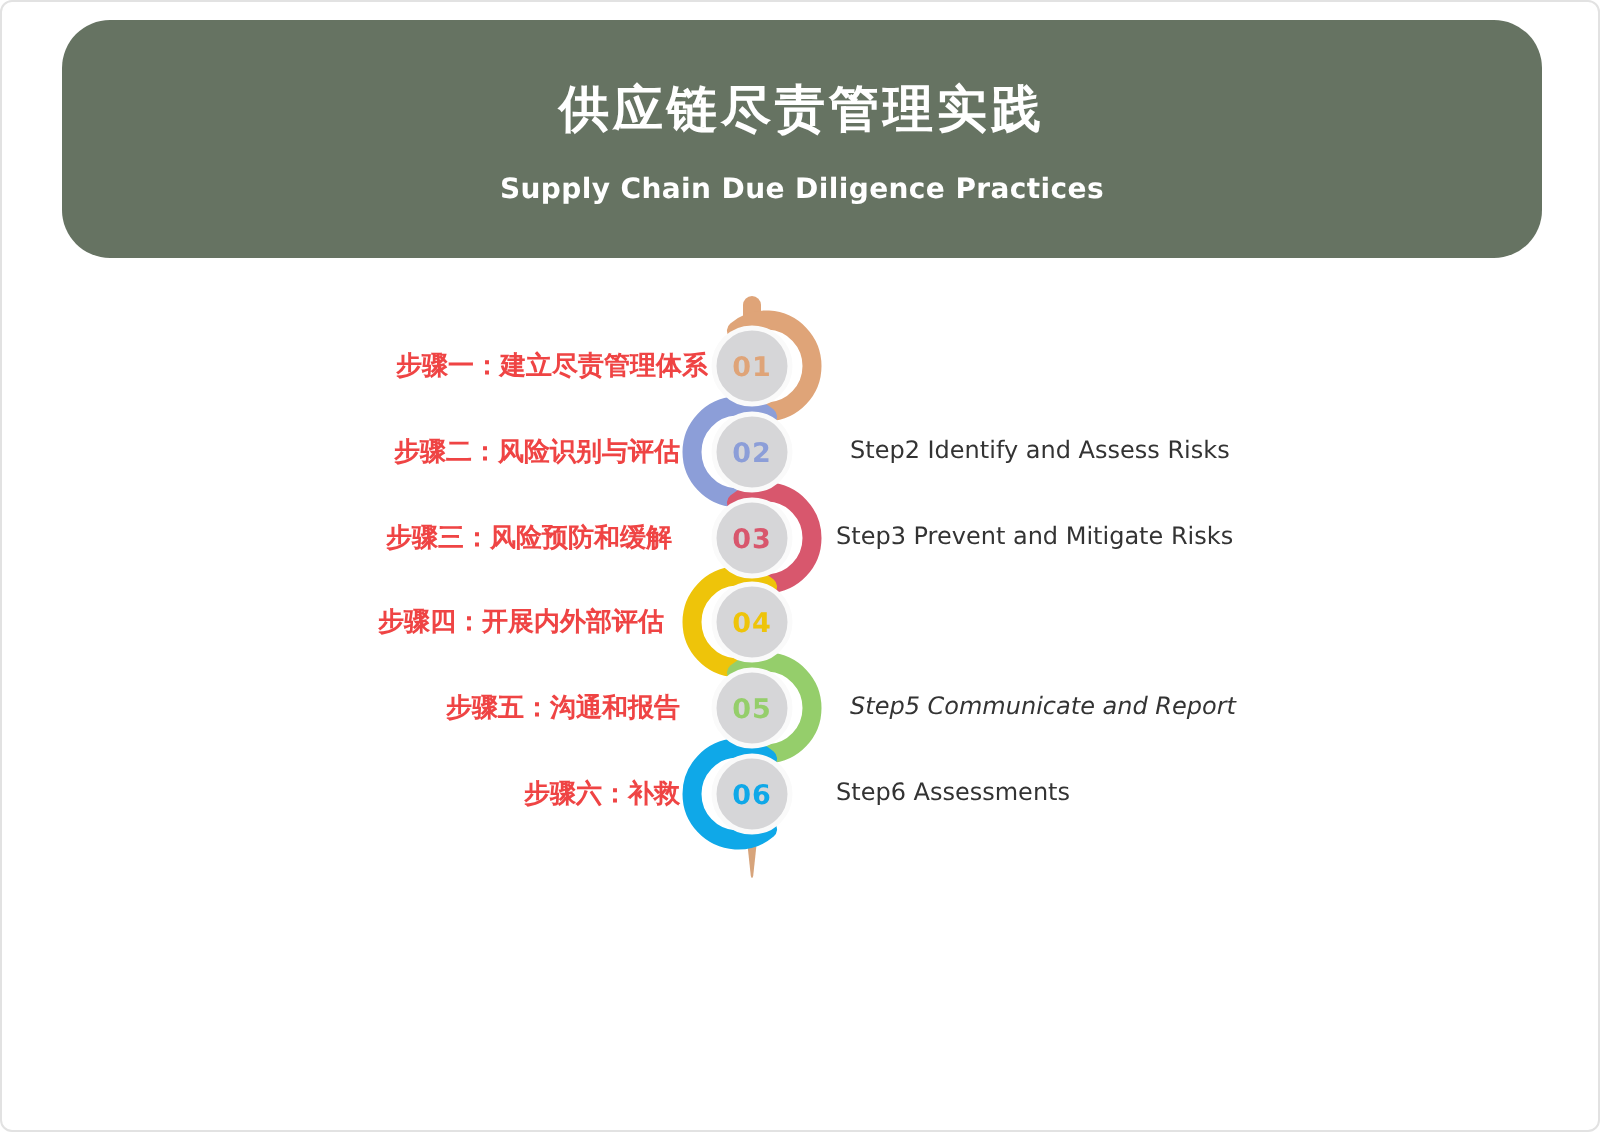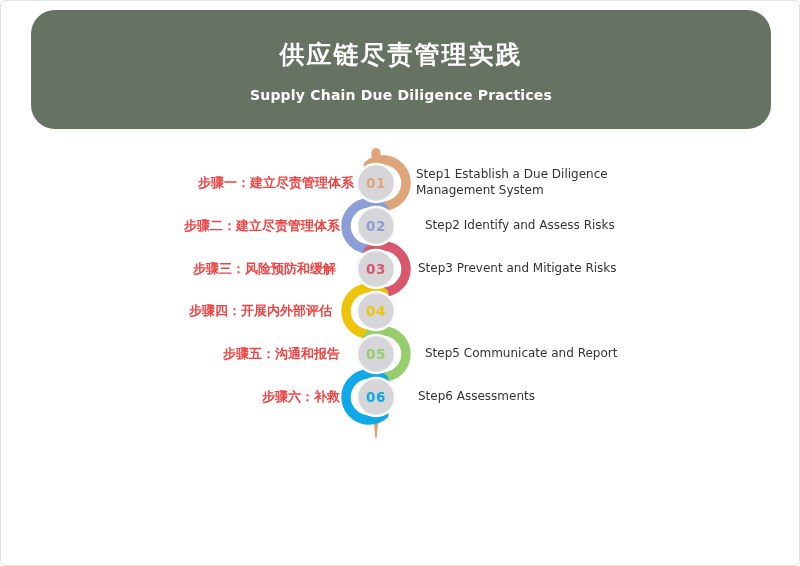--- a/index.html
+++ b/index.html
@@ -75,25 +75,24 @@
       <text x="375" y="273" text-anchor="middle" fill="#D8576D" font-size="13.5" font-weight="bold" letter-spacing="0.5" font-family="&quot;DejaVu Sans&quot;,&quot;Liberation Sans&quot;,sans-serif">03</text>
       <circle cx="375" cy="310" r="19" fill="#D6D6D8" stroke="#FAFAFA" stroke-width="2.5"></circle>
       <text x="375" y="315" text-anchor="middle" fill="#EEC40A" font-size="13.5" font-weight="bold" letter-spacing="0.5" font-family="&quot;DejaVu Sans&quot;,&quot;Liberation Sans&quot;,sans-serif">04</text>
       <circle cx="375" cy="353" r="19" fill="#D6D6D8" stroke="#FAFAFA" stroke-width="2.5"></circle>
       <text x="375" y="358" text-anchor="middle" fill="#95CE6B" font-size="13.5" font-weight="bold" letter-spacing="0.5" font-family="&quot;DejaVu Sans&quot;,&quot;Liberation Sans&quot;,sans-serif">05</text>
       <circle cx="375" cy="396" r="19" fill="#D6D6D8" stroke="#FAFAFA" stroke-width="2.5"></circle>
       <text x="375" y="401" text-anchor="middle" fill="#0FA8E8" font-size="13.5" font-weight="bold" letter-spacing="0.5" font-family="&quot;DejaVu Sans&quot;,&quot;Liberation Sans&quot;,sans-serif">06</text>
     </svg>
 
   <div class="zh-label r0" style="top: 182px;">步骤一：建立尽责管理体系</div>
-  <div class="zh-label r1" style="top: 225px;">步骤二：建立尽责管理体系</div>
+  <div class="zh-label r1" style="top: 225px;">步骤二：风险识别与评估</div>
   <div class="zh-label r2" style="top: 268px;">步骤三：风险预防和缓解</div>
   <div class="zh-label r3" style="top: 310px;">步骤四：开展内外部评估</div>
   <div class="zh-label r4" style="top: 353px;">步骤五：沟通和报告</div>
   <div class="zh-label r5" style="top: 396px;">步骤六：补救</div>
 
-  <div class="en-label r0" style="top: 182px;">Step1 Establish a Due Diligence Management System</div>
   <div class="en-label r1" style="top: 225px;">Step2 Identify and Assess Risks</div>
   <div class="en-label r2" style="top: 268px;">Step3 Prevent and Mitigate Risks</div>
-  <div class="en-label r4" style="top: 353px;">Step5 Communicate and Report</div>
+  <div class="en-label r4" style="top: 353px; font-style: italic;">Step5 Communicate and Report</div>
   <div class="en-label r5" style="top: 396px;">Step6 Assessments</div>
 
 </div>
 
 </body></html>

